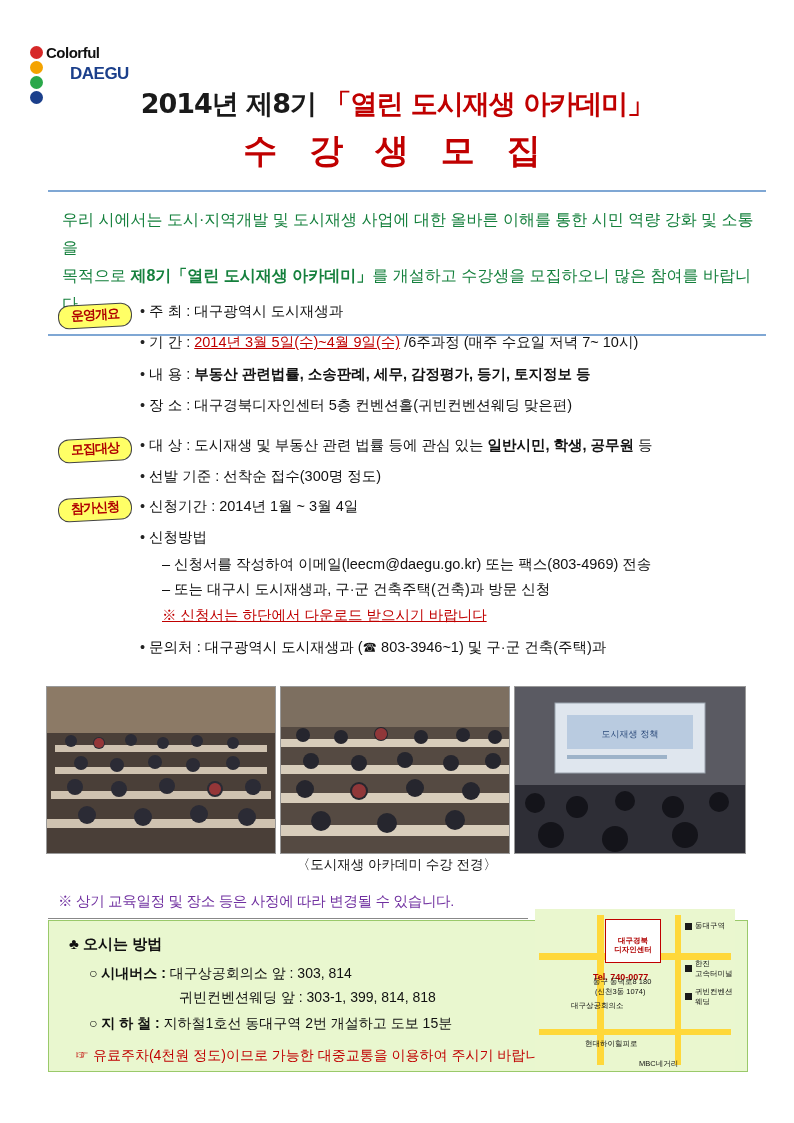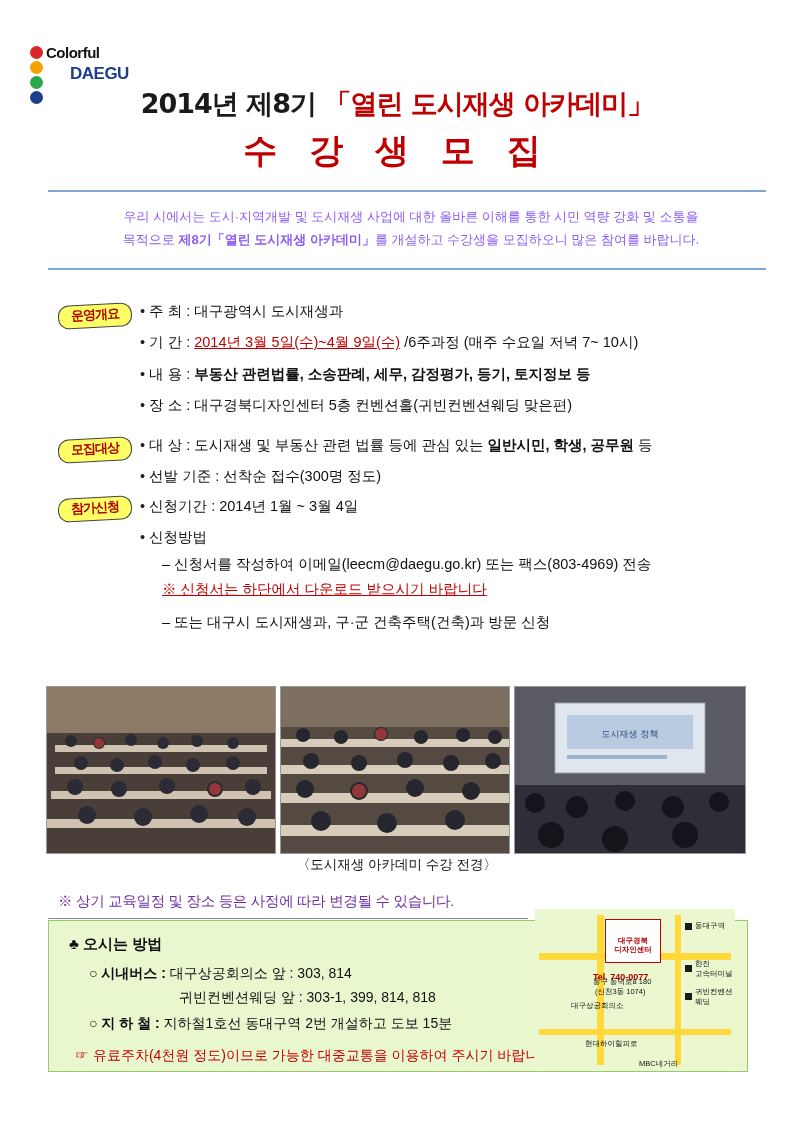--- a/index.html
+++ b/index.html
@@ -31,21 +31,21 @@
     position:absolute;left:0;right:0;top:128px;text-align:center;
     font-size:34px;font-weight:bold;color:#c00000;letter-spacing:10px;
     font-family:"DejaVu Sans", sans-serif;
   }
 
   
   .intro{
     position:absolute;left:48px;top:190px;width:698px;
     border-top:2px solid #7fa7d4;border-bottom:2px solid #7fa7d4;
     padding:14px 6px 16px 14px;
-    font-size:13px;line-height:1.75;color:#8b5cf6;text-align:center;
+    font-size:16px;line-height:1.75;color:#15803d;
   }
   .intro b{font-weight:bold;}
 
   
   .tag{
     position:absolute;width:72px;height:22px;
     background:#ffff66;border:1.5px solid #444;border-radius:11px;
     font-size:13px;font-weight:bold;color:#b00000;
     text-align:center;line-height:20px;letter-spacing:-1px;
     transform:rotate(-3deg);
@@ -160,22 +160,25 @@
   </div>
 </div>
 
 <div class="tag" style="left:58px;top:497px;">참가신청</div>
 <div class="block" style="top:495px;">
   <div class="li">
     <span>신청기간 : </span><span>2014년 1월 ~ 3월 4일</span>
   </div>
   <div class="li" style="margin-bottom:4px">신청방법</div>
   <div class="sub">신청서를 작성하여 이메일(leecm@daegu.go.kr) 또는 팩스(803-4969) 전송</div>
+  <div class="sub">또는 대구시 도시재생과, 구·군 건축주택(건축)과 방문 신청</div>
   <div class="sub nobullet redline" style="margin-bottom:10px">※ 신청서는 하단에서 다운로드 받으시기 바랍니다</div>
-  <div class="sub">또는 대구시 도시재생과, 구·군 건축주택(건축)과 방문 신청</div>
+  <div class="li">
+    <span>문의처 : </span><span>대구광역시  도시재생과 (☎ 803-3946~1) 및 구·군 건축(주택)과</span>
+  </div>
 </div>
 
 <div class="photos">
   <div class="ph ph1">
     <svg class="p-a" viewBox="0 0 228 166" preserveAspectRatio="none">
       <rect width="228" height="166" fill="#6b5a4e"></rect>
       <rect y="0" width="228" height="46" fill="#8c7a66"></rect>
       <rect y="46" width="228" height="120" fill="#4a3f38"></rect>
       <g fill="#cfc2b0">
         <rect x="8" y="58" width="212" height="7"></rect>

